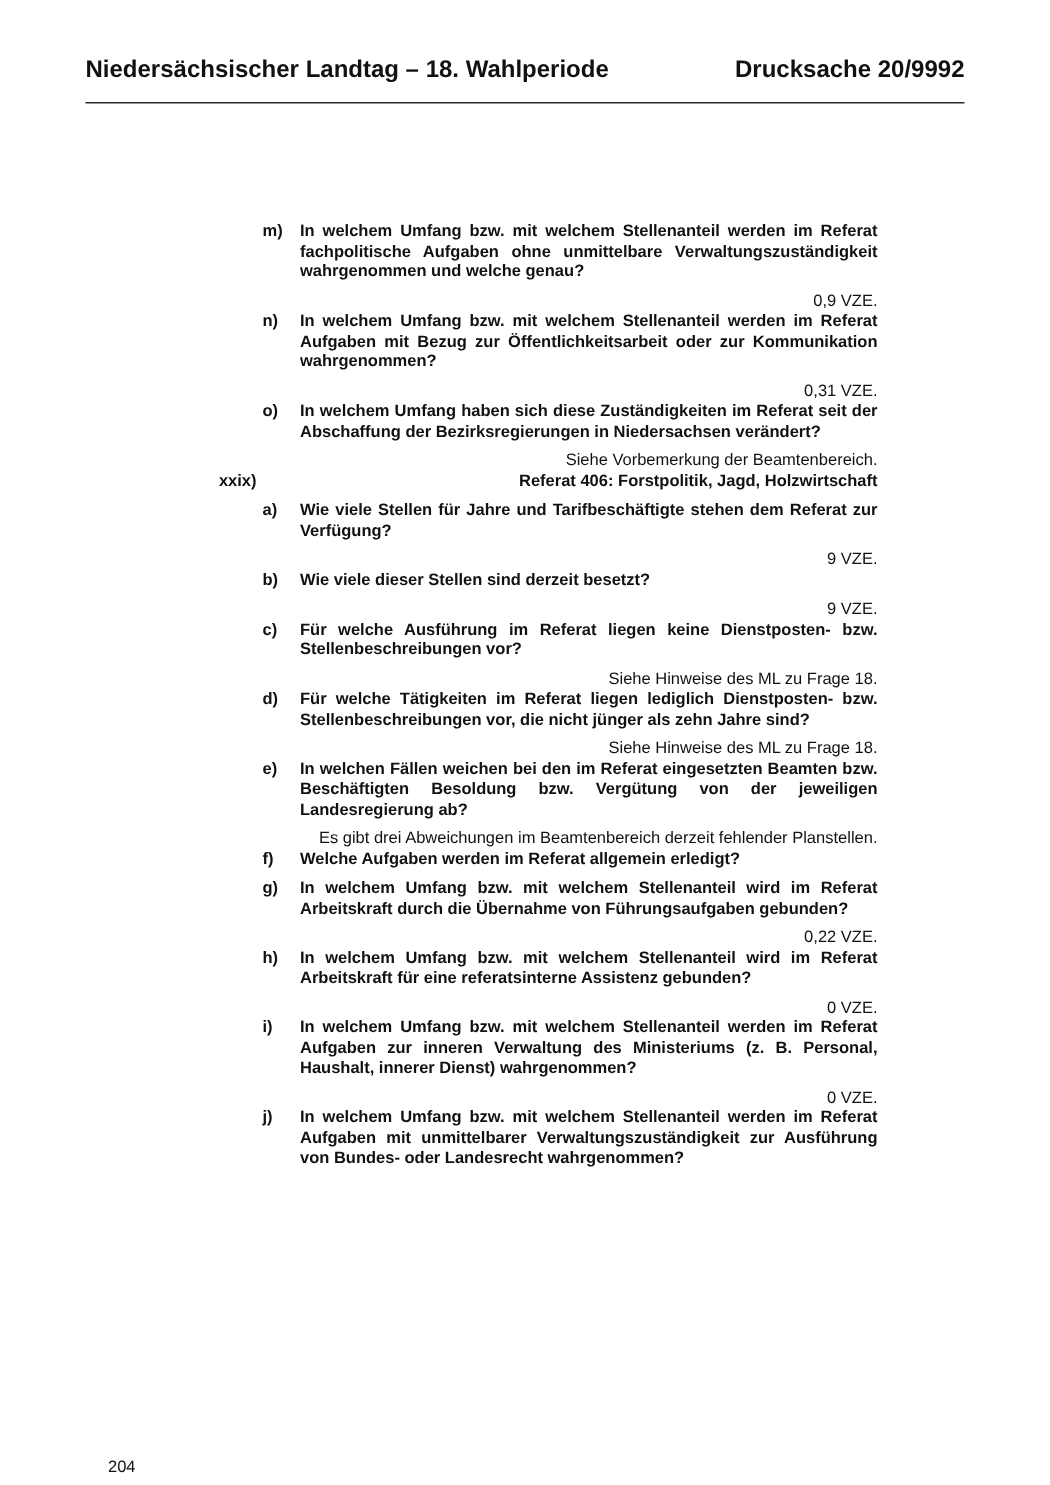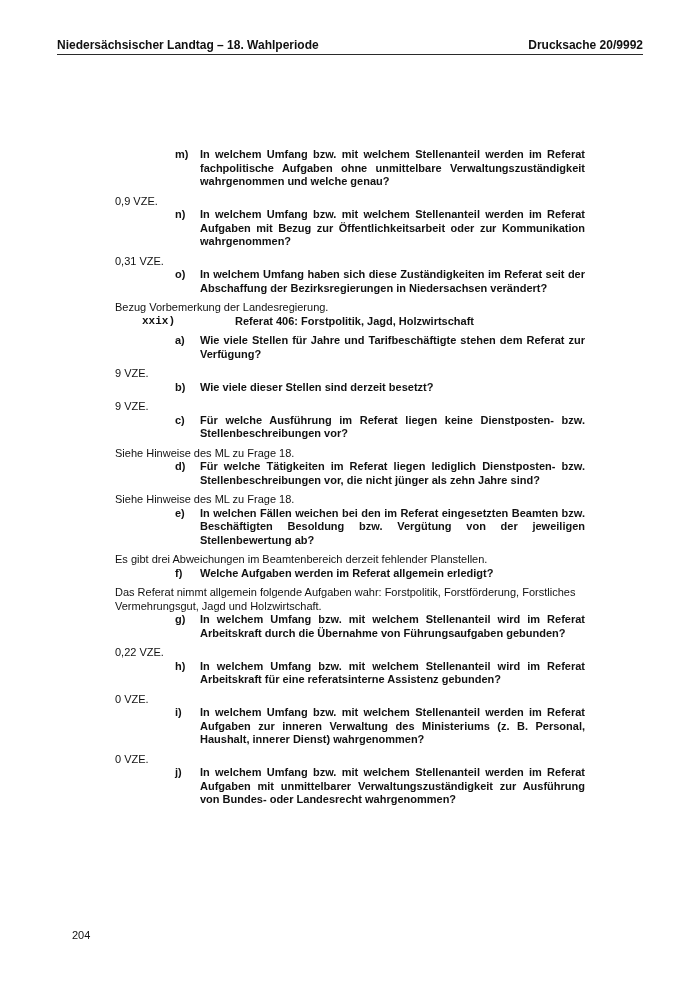--- a/index.html
+++ b/index.html
@@ -17,65 +17,64 @@
     overflow: hidden;
   }
   .doc-header {
     position: absolute;
     top: 38px;
     left: 57px;
     width: 586px;
     display: flex;
     justify-content: space-between;
     align-items: flex-end;
-    font-size: 12px;
+    font-size: 16px;
     font-weight: bold;
-    padding-bottom: 2px;
+    padding-bottom: 12px;
     border-bottom: 1.5px solid #2a2a2a;
   }
   .doc-body {
     position: absolute;
     top: 148px;
     left: 115px;
     width: 470px;
     font-size: 11px;
     line-height: 13.5px;
   }
-  .doc-body p { margin: 0; }
+  .doc-body p { margin: 0; text-align: right; }
   .q {
     display: flex;
     margin: 0 0 6px 60px;
     font-weight: bold;
   }
   .q .ql {
     flex: 0 0 25px;
   }
   .q .qt {
     flex: 1;
     text-align: justify;
   }
   .sec {
     display: flex;
     margin: 0 0 6px 27px;
     font-weight: bold;
   }
   .sec .secl {
     flex: 0 0 29px;
     margin-right: 20px;
-    text-align: left;
-    font-family: Liberation Mono, monospace;
+    text-align: right;
   }
   .sec .sect { flex: 1; padding-left: 40px; }
   .ans {
     margin: 0 0 6px 0;
     font-weight: normal;
   }
   .page-number {
     position: absolute;
-    top: 929px;
+    top: 972px;
     left: 72px;
     font-size: 11px;
   }
 </style>
 </head>
 <body>
 
 <div class="page">
 
   <header class="doc-header">
@@ -94,21 +93,21 @@
     <div class="q">
       <span class="ql">n)</span>
       <p class="qt">In welchem Umfang bzw. mit welchem Stellenanteil werden im Referat Aufgaben mit Bezug zur Öffentlichkeitsarbeit oder zur Kommunikation wahrgenommen?</p>
     </div>
     <p class="ans">0,31 VZE.</p>
 
     <div class="q">
       <span class="ql">o)</span>
       <p class="qt">In welchem Umfang haben sich diese Zuständigkeiten im Referat seit der Abschaffung der Bezirksregierungen in Niedersachsen verändert?</p>
     </div>
-    <p class="ans">Bezug Vorbemerkung der Landesregierung.</p>
+    <p class="ans">Siehe Vorbemerkung der Beamtenbereich.</p>
 
     <div class="sec">
       <span class="secl">xxix)</span>
       <p class="sect">Referat 406: Forstpolitik, Jagd, Holzwirtschaft</p>
     </div>
 
     <div class="q">
       <span class="ql">a)</span>
       <p class="qt">Wie viele Stellen für Jahre und Tarifbeschäftigte stehen dem Referat zur Verfügung?</p>
     </div>
@@ -127,29 +126,28 @@
     <p class="ans">Siehe Hinweise des ML zu Frage 18.</p>
 
     <div class="q">
       <span class="ql">d)</span>
       <p class="qt">Für welche Tätigkeiten im Referat liegen lediglich Dienstposten- bzw. Stellenbeschreibungen vor, die nicht jünger als zehn Jahre sind?</p>
     </div>
     <p class="ans">Siehe Hinweise des ML zu Frage 18.</p>
 
     <div class="q">
       <span class="ql">e)</span>
-      <p class="qt">In welchen Fällen weichen bei den im Referat eingesetzten Beamten bzw. Beschäftigten Besoldung bzw. Vergütung von der jeweiligen Stellenbewertung ab?</p>
+      <p class="qt">In welchen Fällen weichen bei den im Referat eingesetzten Beamten bzw. Beschäftigten Besoldung bzw. Vergütung von der jeweiligen Landesregierung ab?</p>
     </div>
     <p class="ans">Es gibt drei Abweichungen im Beamtenbereich derzeit fehlender Planstellen.</p>
 
     <div class="q">
       <span class="ql">f)</span>
       <p class="qt">Welche Aufgaben werden im Referat allgemein erledigt?</p>
     </div>
-    <p class="ans">Das Referat nimmt allgemein folgende Aufgaben wahr: Forstpolitik, Forstförderung, Forstliches Vermehrungsgut, Jagd und Holzwirtschaft.</p>
 
     <div class="q">
       <span class="ql">g)</span>
       <p class="qt">In welchem Umfang bzw. mit welchem Stellenanteil wird im Referat Arbeitskraft durch die Übernahme von Führungsaufgaben gebunden?</p>
     </div>
     <p class="ans">0,22 VZE.</p>
 
     <div class="q">
       <span class="ql">h)</span>
       <p class="qt">In welchem Umfang bzw. mit welchem Stellenanteil wird im Referat Arbeitskraft für eine referatsinterne Assistenz gebunden?</p>

